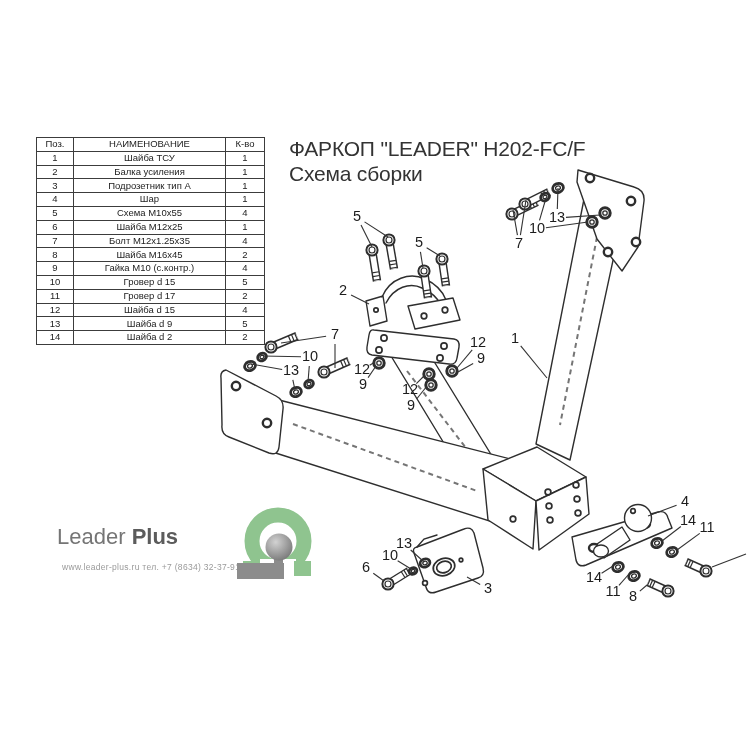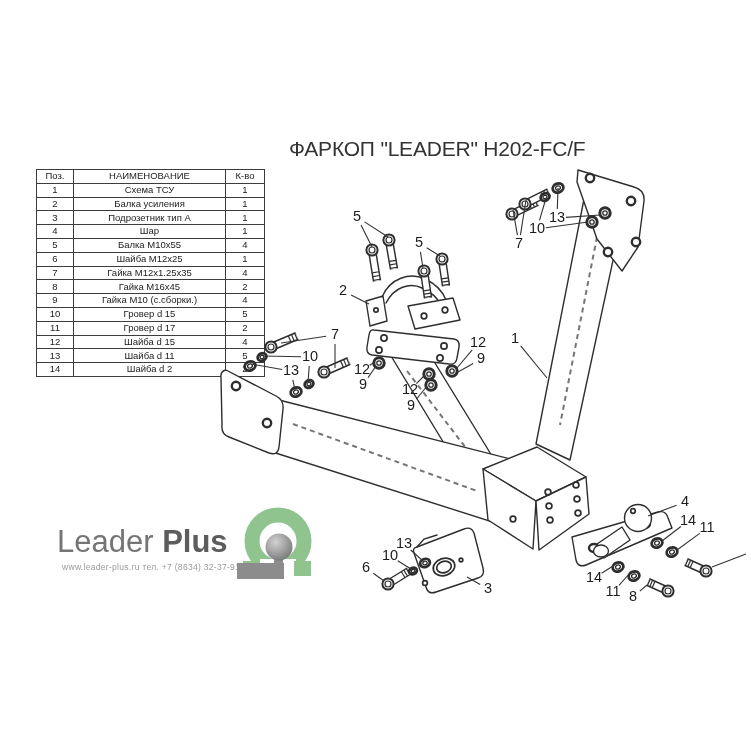--- a/index.html
+++ b/index.html
@@ -1,30 +1,30 @@
 <!DOCTYPE html>
 <html><head>
 <meta charset="utf-8">
 <style>
   html,body{margin:0;padding:0;background:#fff;}
   #canvas{position:relative;width:751px;height:751px;background:#ffffff;overflow:hidden;
           font-family:"Liberation Sans",sans-serif;color:#2b2b2b;}
   
   .parts-table{position:absolute;left:36px;top:137px;width:228px;border-collapse:collapse;
-               table-layout:fixed;font-size:9.5px;line-height:12.5px;color:#222;margin-top:32px;}
+               table-layout:fixed;font-size:9.5px;line-height:12.5px;color:#222;}
   .parts-table th,.parts-table td{border:1px solid #3c3c3c;text-align:center;padding:0;
                height:12.8px;overflow:hidden;white-space:nowrap;font-weight:normal;}
   .parts-table col.c-pos{width:37px;}
   .parts-table col.c-name{width:152px;}
   .parts-table col.c-qty{width:39px;}
   
   .title-block{position:absolute;left:289px;top:136px;font-size:21px;line-height:25px;
                font-weight:500;color:#333;letter-spacing:-0.2px;}
   
-  .logo-text{position:absolute;left:57px;top:524px;font-size:31px;color:#757575;letter-spacing:0;}
+  .logo-text{position:absolute;left:57px;top:524px;font-size:22px;color:#757575;letter-spacing:0;}
   .logo-text b{color:#5c5c5c;font-weight:bold;}
   .logo-contact{position:absolute;left:62px;top:562px;font-size:8.5px;color:#9a9a9a;letter-spacing:0.3px;}
   .logo-icon{position:absolute;left:237px;top:504px;}
   
   .diagram{position:absolute;left:0;top:0;}
   .part{fill:#ffffff;stroke:#2e2e2e;stroke-width:1.4;stroke-linejoin:round;}
   .edge{fill:none;stroke:#2e2e2e;stroke-width:1.4;stroke-linecap:round;}
   .hole{fill:#ffffff;stroke:#2e2e2e;stroke-width:1.7;}
   .hole-d{fill:#ffffff;stroke:#2e2e2e;stroke-width:2.4;}
   .seam{fill:none;stroke:#3a3a3a;stroke-width:2;stroke-dasharray:5 4;opacity:.7;}
@@ -46,93 +46,94 @@
     <thead>
       <tr>
         <th>Поз.</th>
         <th>НАИМЕНОВАНИЕ</th>
         <th>К-во</th>
       </tr>
     </thead>
     <tbody>
         <tr>
           <td>1</td>
-          <td>Схема ТСУ</td>
+          <td>Шайба ТСУ</td>
           <td>1</td>
         </tr>
         <tr>
           <td>2</td>
           <td>Балка усиления</td>
           <td>1</td>
         </tr>
         <tr>
           <td>3</td>
           <td>Подрозетник тип А</td>
           <td>1</td>
         </tr>
         <tr>
           <td>4</td>
           <td>Шар</td>
           <td>1</td>
         </tr>
         <tr>
           <td>5</td>
-          <td>Балка М10х55</td>
+          <td>Схема М10х55</td>
           <td>4</td>
         </tr>
         <tr>
           <td>6</td>
           <td>Шайба М12х25</td>
           <td>1</td>
         </tr>
         <tr>
           <td>7</td>
-          <td>Гайка М12х1.25х35</td>
+          <td>Болт М12х1.25х35</td>
           <td>4</td>
         </tr>
         <tr>
           <td>8</td>
-          <td>Гайка М16х45</td>
+          <td>Шайба М16х45</td>
           <td>2</td>
         </tr>
         <tr>
           <td>9</td>
-          <td>Гайка  М10 (с.сборки.)</td>
+          <td>Гайка  М10 (с.контр.)</td>
           <td>4</td>
         </tr>
         <tr>
           <td>10</td>
           <td>Гровер d 15</td>
           <td>5</td>
         </tr>
         <tr>
           <td>11</td>
           <td>Гровер d 17</td>
           <td>2</td>
         </tr>
         <tr>
           <td>12</td>
           <td>Шайба d 15</td>
           <td>4</td>
         </tr>
         <tr>
           <td>13</td>
-          <td>Шайба d 11</td>
+          <td>Шайба d 9</td>
           <td>5</td>
         </tr>
         <tr>
           <td>14</td>
           <td>Шайба d 2</td>
           <td>2</td>
         </tr>
       </tbody>
   </table>
 
   <div class="title-block">
     <div>ФАРКОП "LEADER" H202-FC/F</div>
+    <div>Схема сборки</div>
   </div>
 
   <svg class="diagram" width="751" height="751" viewBox="0 0 751 751">
 
     <g>
 
       <polygon class="part" points="585,194 623,214 570,460 536,444"></polygon>
       <path class="seam" d="M597,237 L560,425"></path>
 
       <polygon class="part" points="391,356 427,350 492,456 459,468"></polygon>

